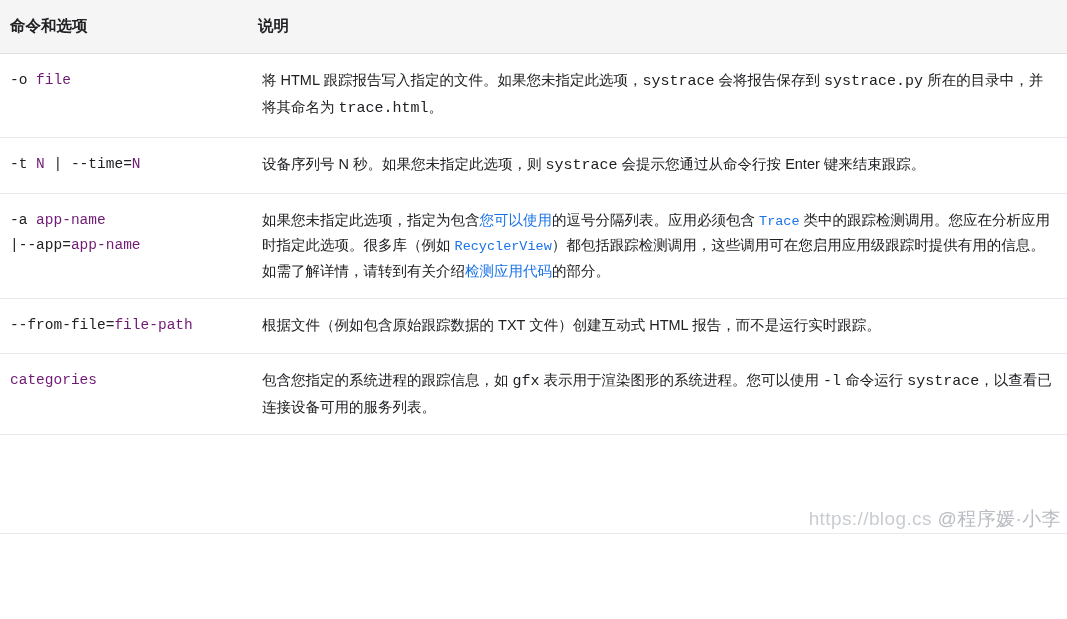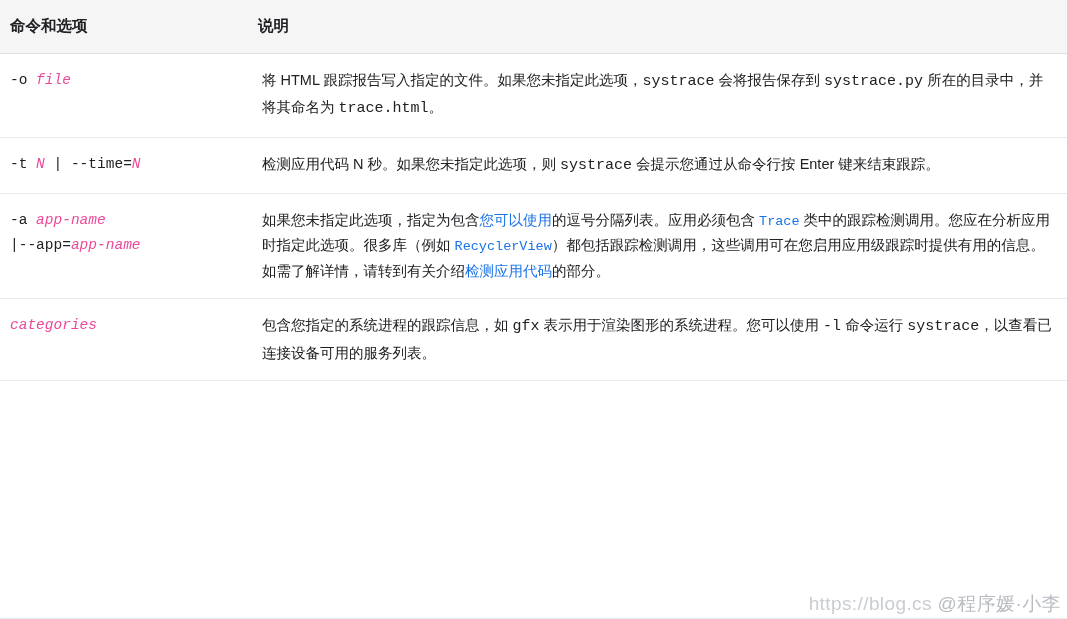--- a/index.html
+++ b/index.html
@@ -4,21 +4,21 @@
 <style>
   * { box-sizing: border-box; }
   html, body {
     margin: 0; padding: 0;
     width: 1067px; height: 619px;
     background: #ffffff;
     font-family: "Liberation Sans", sans-serif;
   }
   .doc {
     width: 1067px;
-    height: 619px;
+    height: 534px;
     position: relative;
     overflow: hidden;
     background: #ffffff;
   }
   table.opts {
     width: 1067px;
     border-collapse: collapse;
     table-layout: fixed;
   }
   table.opts thead th {
@@ -48,22 +48,21 @@
     color: #202124;
     white-space: normal;
     word-break: break-word;
     padding-right: 8px;
   }
   table.opts td.desc {
     padding-left: 14px;
     font-family: "Liberation Sans", sans-serif;
   }
   .var {
-    color: #ec4899;
-    font-style: italic;
+    color: #701a75;
     font-family: "Liberation Mono", monospace;
   }
   .mono {
     font-family: "Liberation Mono", monospace;
     font-size: 15px;
     color: #202124;
   }
   .lnk {
     color: #1a73e8;
     text-decoration: none;
@@ -110,25 +109,29 @@
         <th>说明</th>
       </tr>
     </thead>
     <tbody id="tbody">
         <tr>
           <td class="cmd"><span>-o </span><span class="var">file</span></td>
           <td class="desc"><span>将 </span><span>HTML</span><span> 跟踪报告写入指定的文件。如果您未指定此选项，</span><span class="mono">systrace</span><span> 会将报告保存到 </span><span class="mono">systrace.py</span><span> 所在的目录中，并将其命名为 </span><span class="mono">trace.html</span><span>。</span></td>
         </tr>
         <tr>
           <td class="cmd"><span>-t </span><span class="var">N</span><span> | --time=</span><span class="var">N</span></td>
-          <td class="desc"><span>检测应用代码 N 秒。如果您未指定此选项，则 </span><span class="mono">systrace</span><span> 会提示您通过从命令行按 Enter 键来结束跟踪。</span></td>
+          <td class="desc"><span>设备序列号 N 秒。如果您未指定此选项，则 </span><span class="mono">systrace</span><span> 会提示您通过从命令行按 Enter 键来结束跟踪。</span></td>
         </tr>
         <tr>
           <td class="cmd"><span>-a </span><span class="var">app-name</span><br><span>|--app=</span><span class="var">app-name</span></td>
           <td class="desc"><span>如果您未指定此选项，指定为包含</span><a class="lnk" href="#">您可以使用</a><span>的逗号分隔列表。应用必须包含 </span><a class="lnk mono-link" href="#">Trace</a><span> 类中的跟踪检测调用。您应在分析应用时指定此选项。很多库（例如 </span><a class="lnk mono-link" href="#">RecyclerView</a><span>）都包括跟踪检测调用，这些调用可在您启用应用级跟踪时提供有用的信息。如需了解详情，请转到有关介绍</span><a class="lnk" href="#">检测应用代码</a><span>的部分。</span></td>
+        </tr>
+        <tr>
+          <td class="cmd"><span>--from-file=</span><span class="var">file-path</span></td>
+          <td class="desc"><span>根据文件（例如包含原始跟踪数据的 TXT 文件）创建互动式 HTML 报告，而不是运行实时跟踪。</span></td>
         </tr>
         <tr>
           <td class="cmd"><span class="var">categories</span></td>
           <td class="desc"><span>包含您指定的系统进程的跟踪信息，如 </span><span class="mono">gfx</span><span> 表示用于渲染图形的系统进程。您可以使用 </span><span class="mono">-l</span><span> 命令运行 </span><span class="mono">systrace</span><span>，以查看已连接设备可用的服务列表。</span></td>
         </tr>
       </tbody>
   </table>
 
   <div class="watermark">
     <span>https://blog.cs</span>

